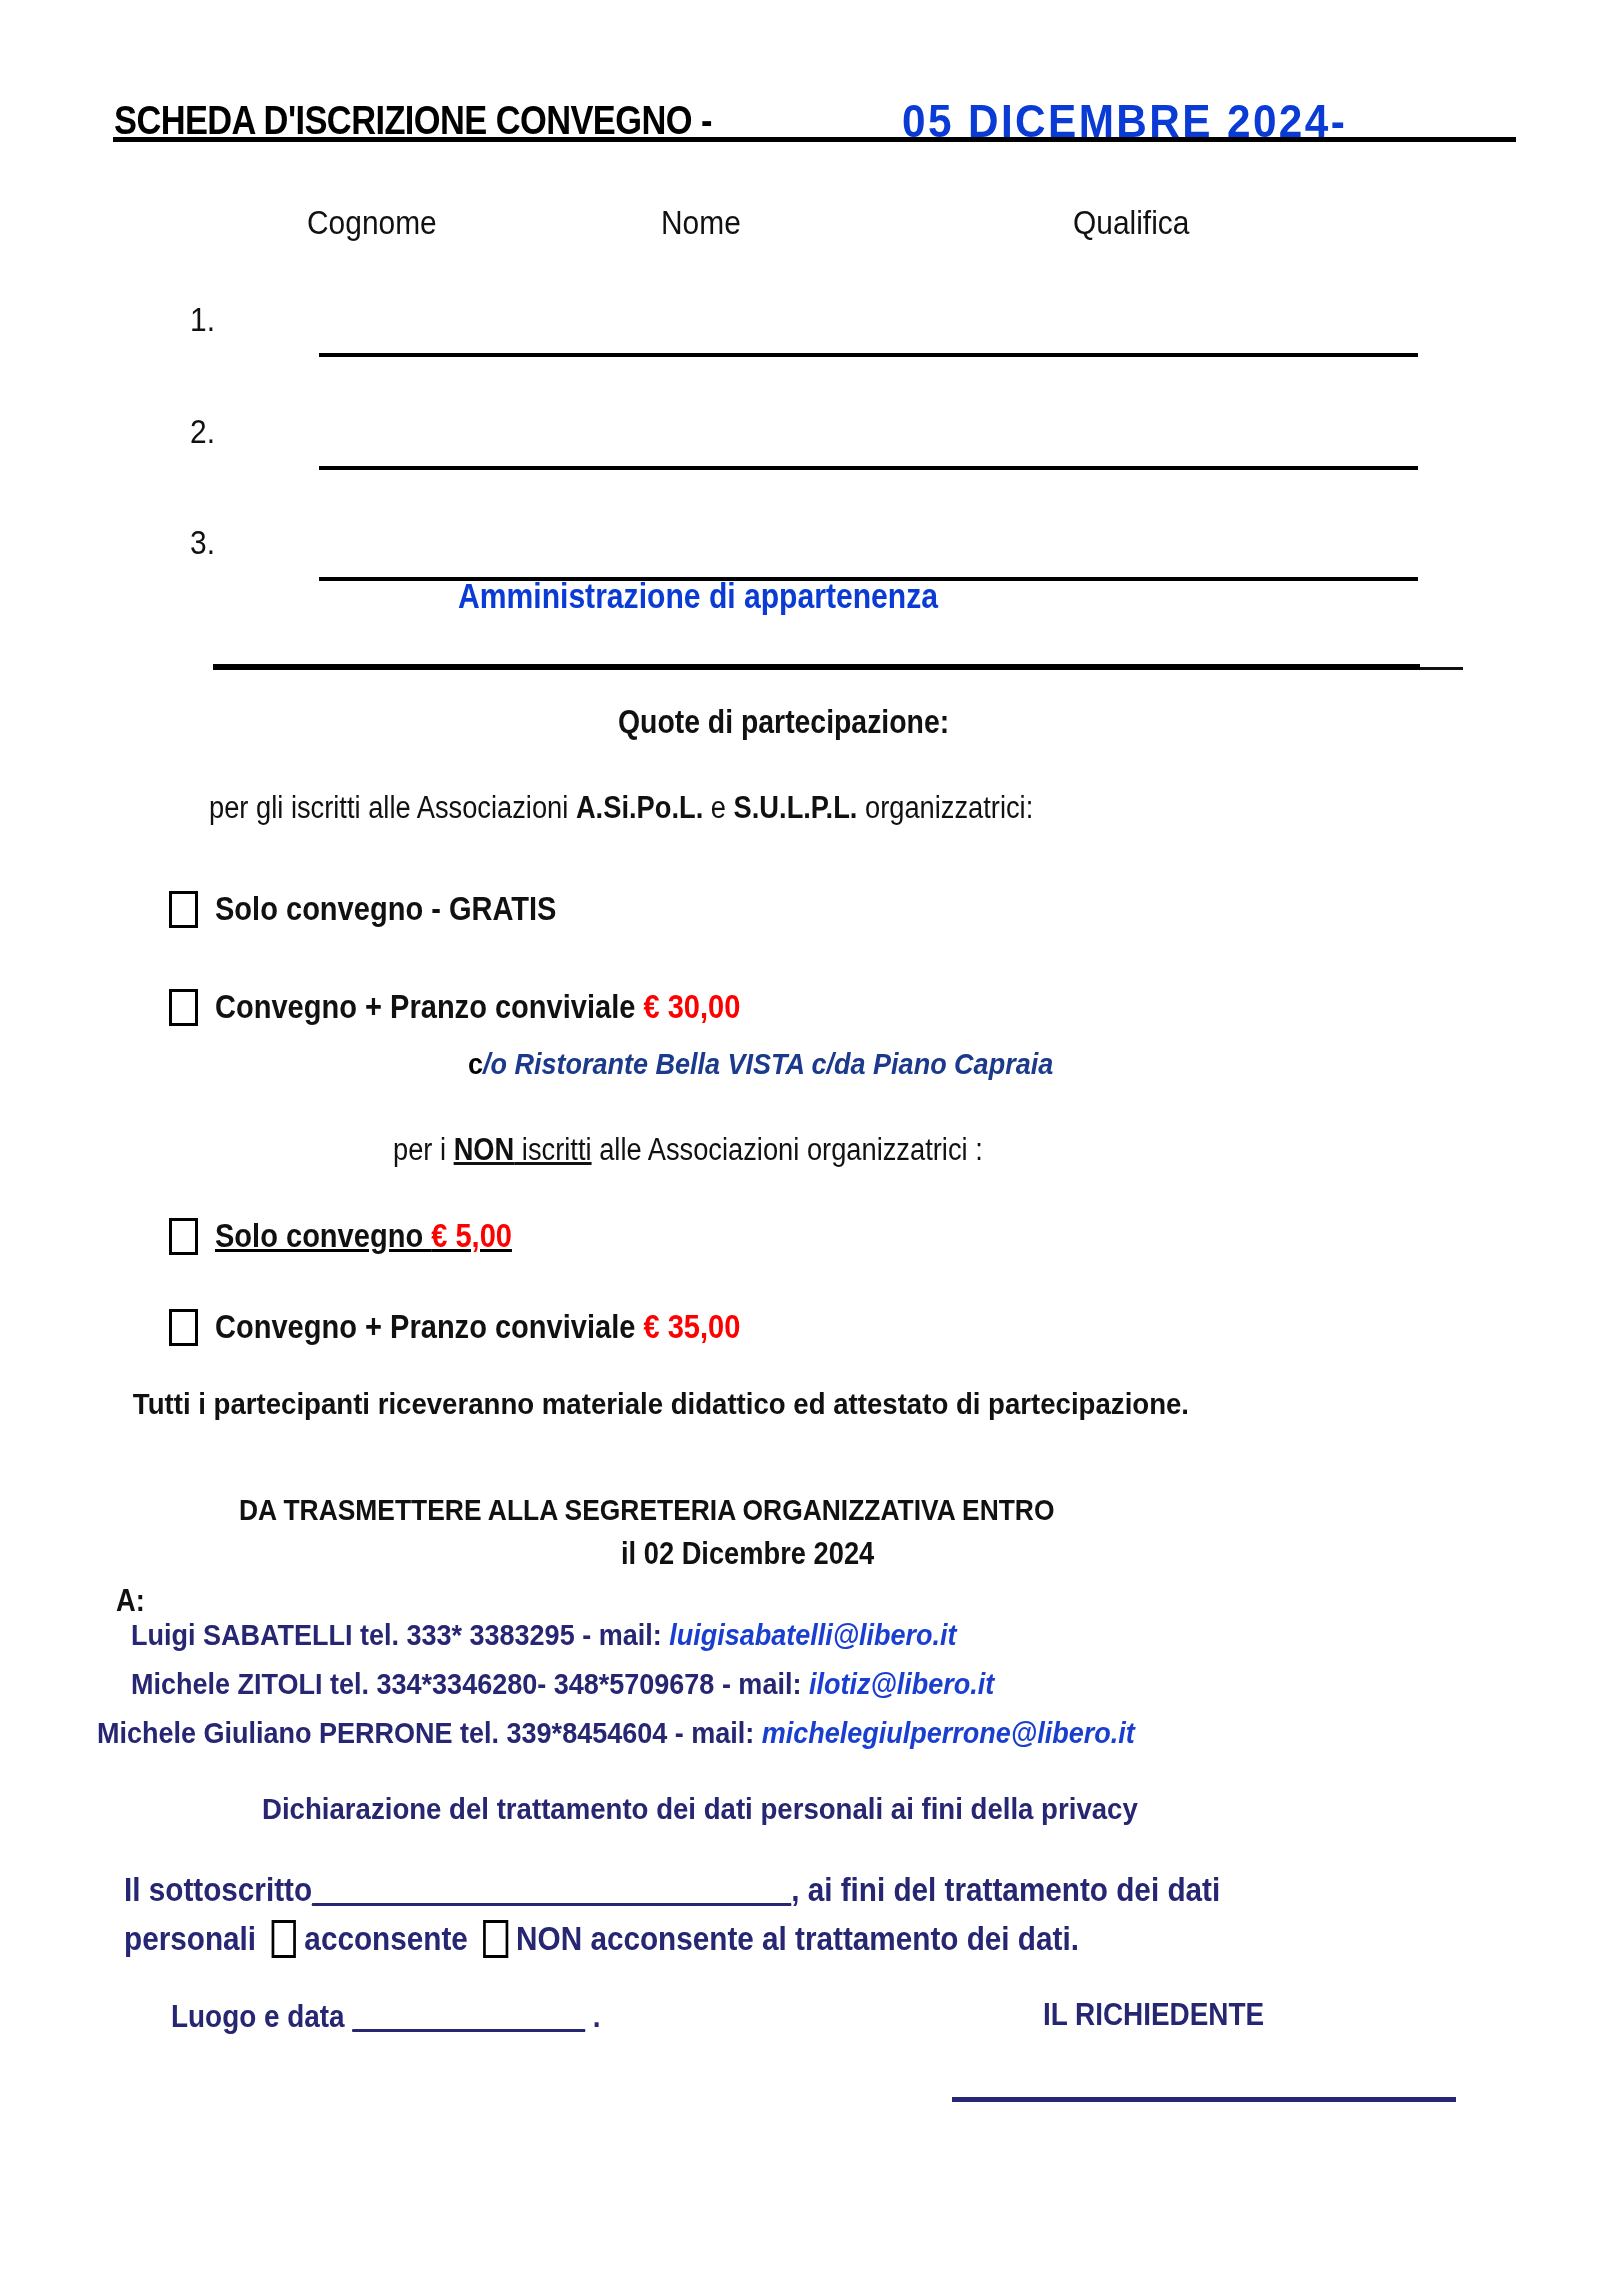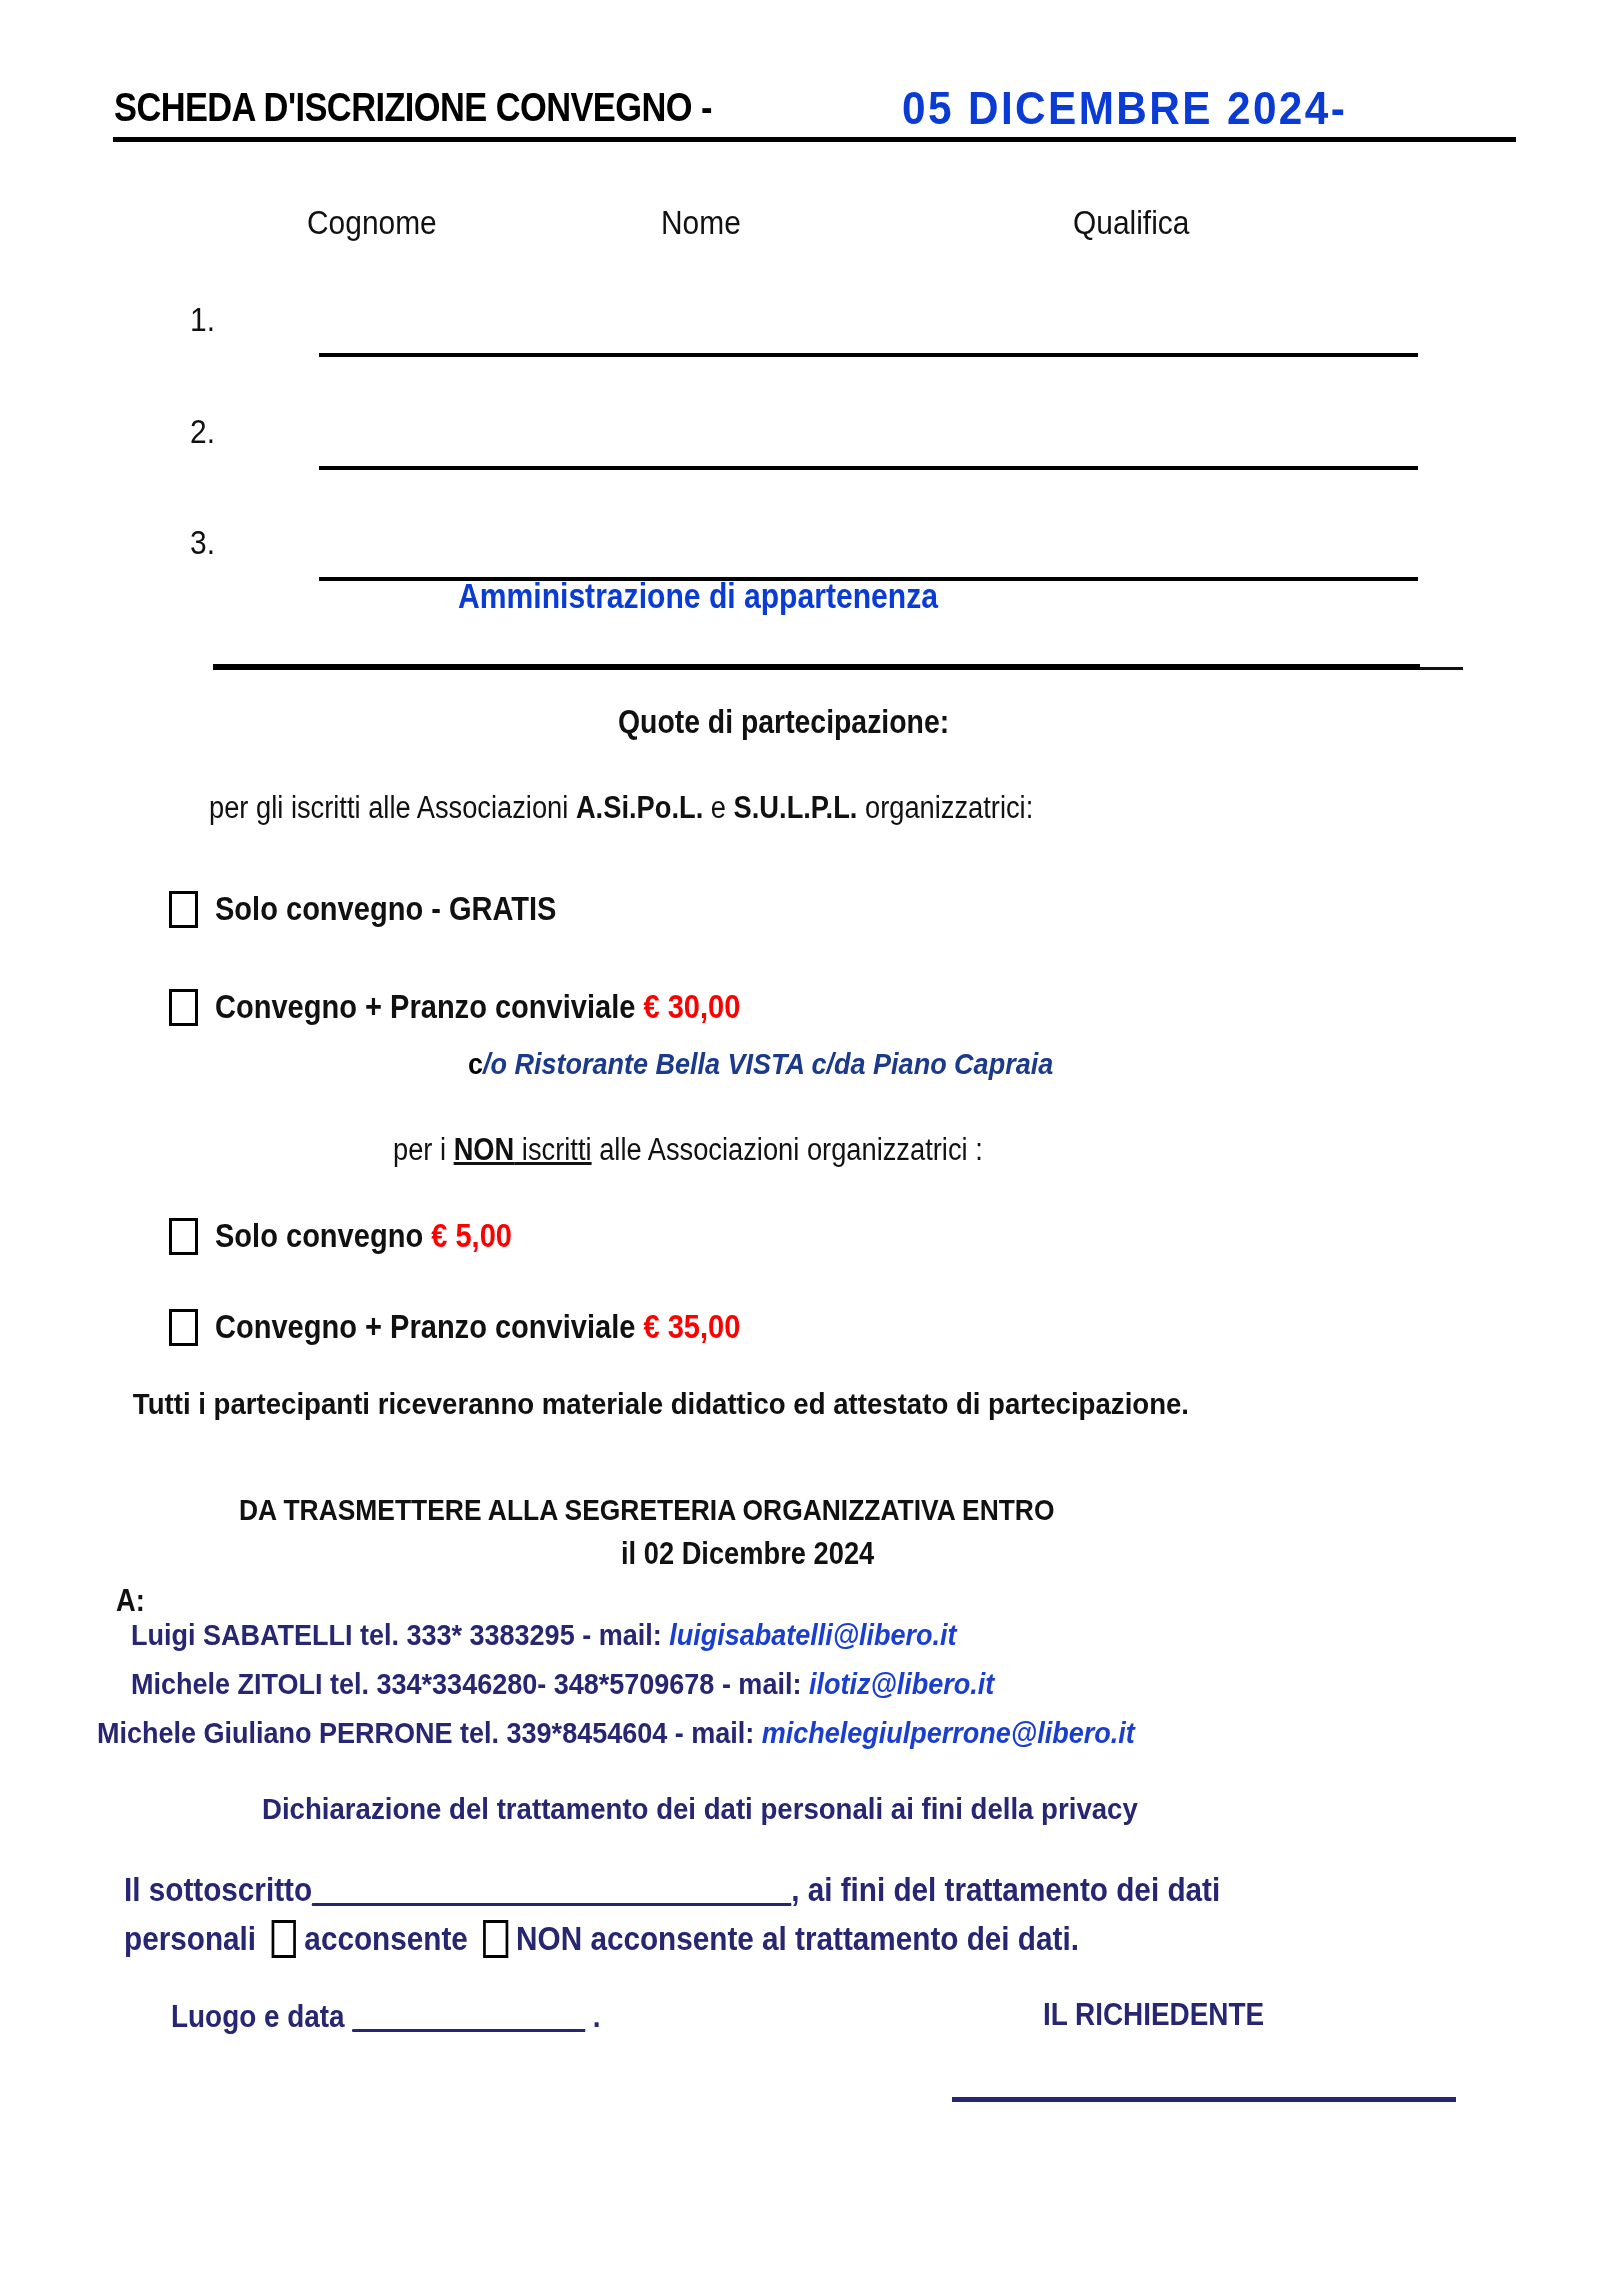--- a/index.html
+++ b/index.html
@@ -22,21 +22,21 @@
     background: #ffffff;
   }
   .b { font-weight: bold; }
   .u { text-decoration: underline; }
   .red { color: #ff0000; }
 
   
   #title-row {
     position: absolute;
     left: 114px;
-    top: 84px;
+    top: 97px;
     width: 1393px;
     height: 56px;
     text-align: right;
   }
   #title-black {
     position: absolute;
     left: 0px;
     top: 0px;
     font-size: 41px;
     font-weight: bold;
@@ -171,21 +171,21 @@
     font-weight: bold;
     color: #111111;
     margin-left: 17px;
     white-space: nowrap;
     transform: scaleX(0.88);
     transform-origin: left center;
   }
   #opt-gratis  { left: 169px; top: 890px; justify-content: space-between; }
   #opt-gratis .opt-text { font-weight: bold; }
   #opt-30      { left: 169px; top: 988px; }
-  #opt-5       { left: 169px; top: 1217px; }
+  #opt-5       { left: 169px; top: 1217px; text-decoration: underline; }
   #opt-35      { left: 169px; top: 1308px; }
 
   #resto-line {
     position: absolute;
     left: 468px;
     top: 1047px;
     font-size: 30px;
     font-weight: bold;
     font-style: italic;
     color: #1b3a8c;

